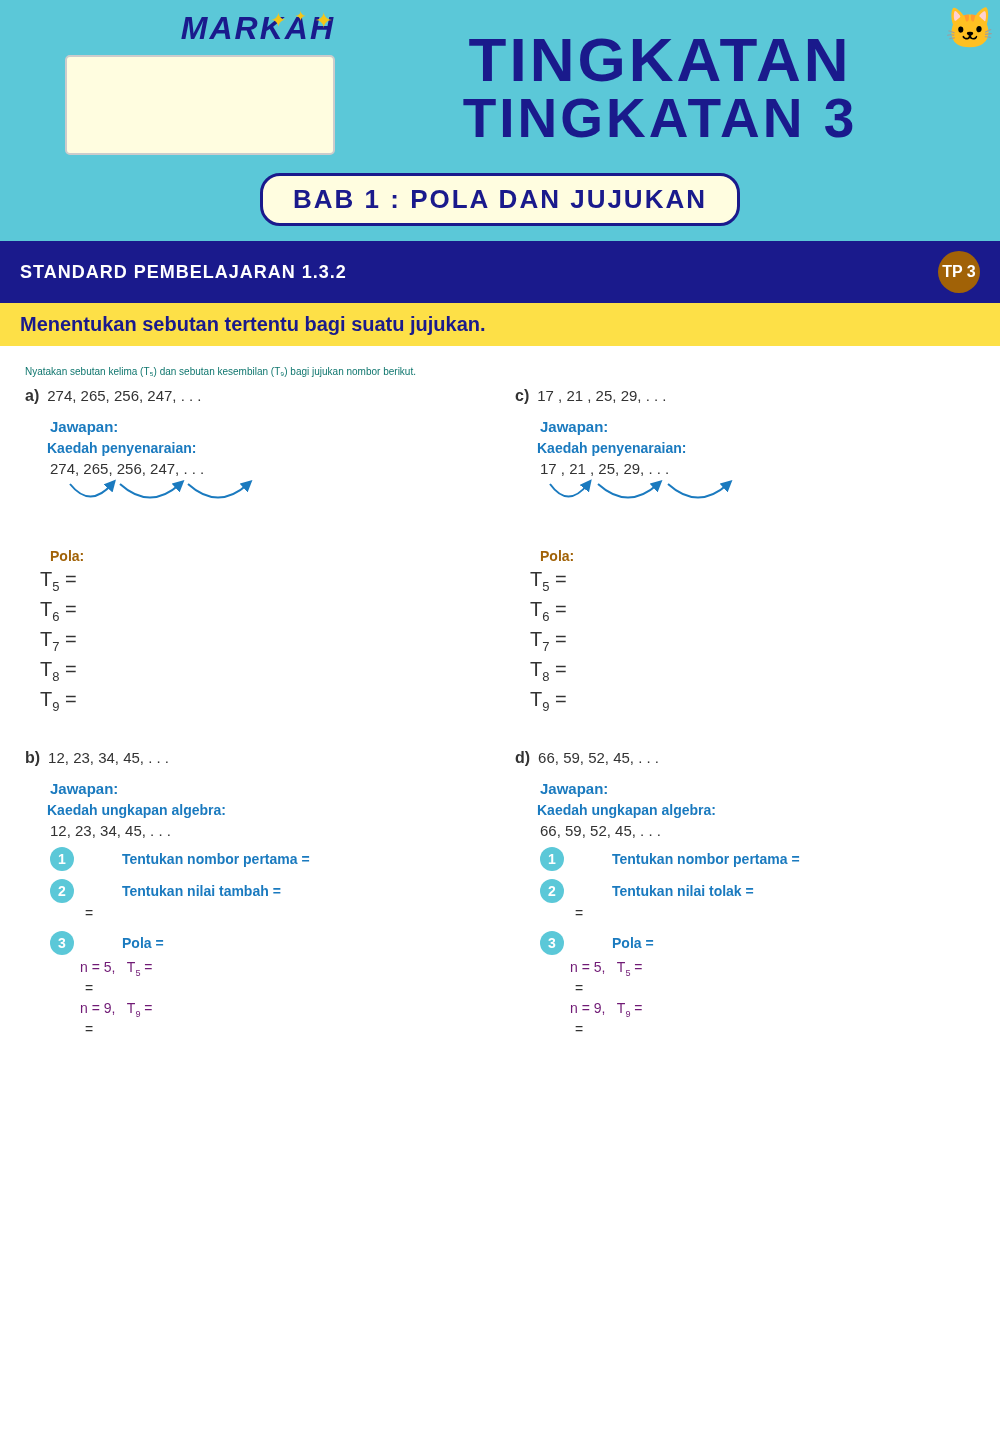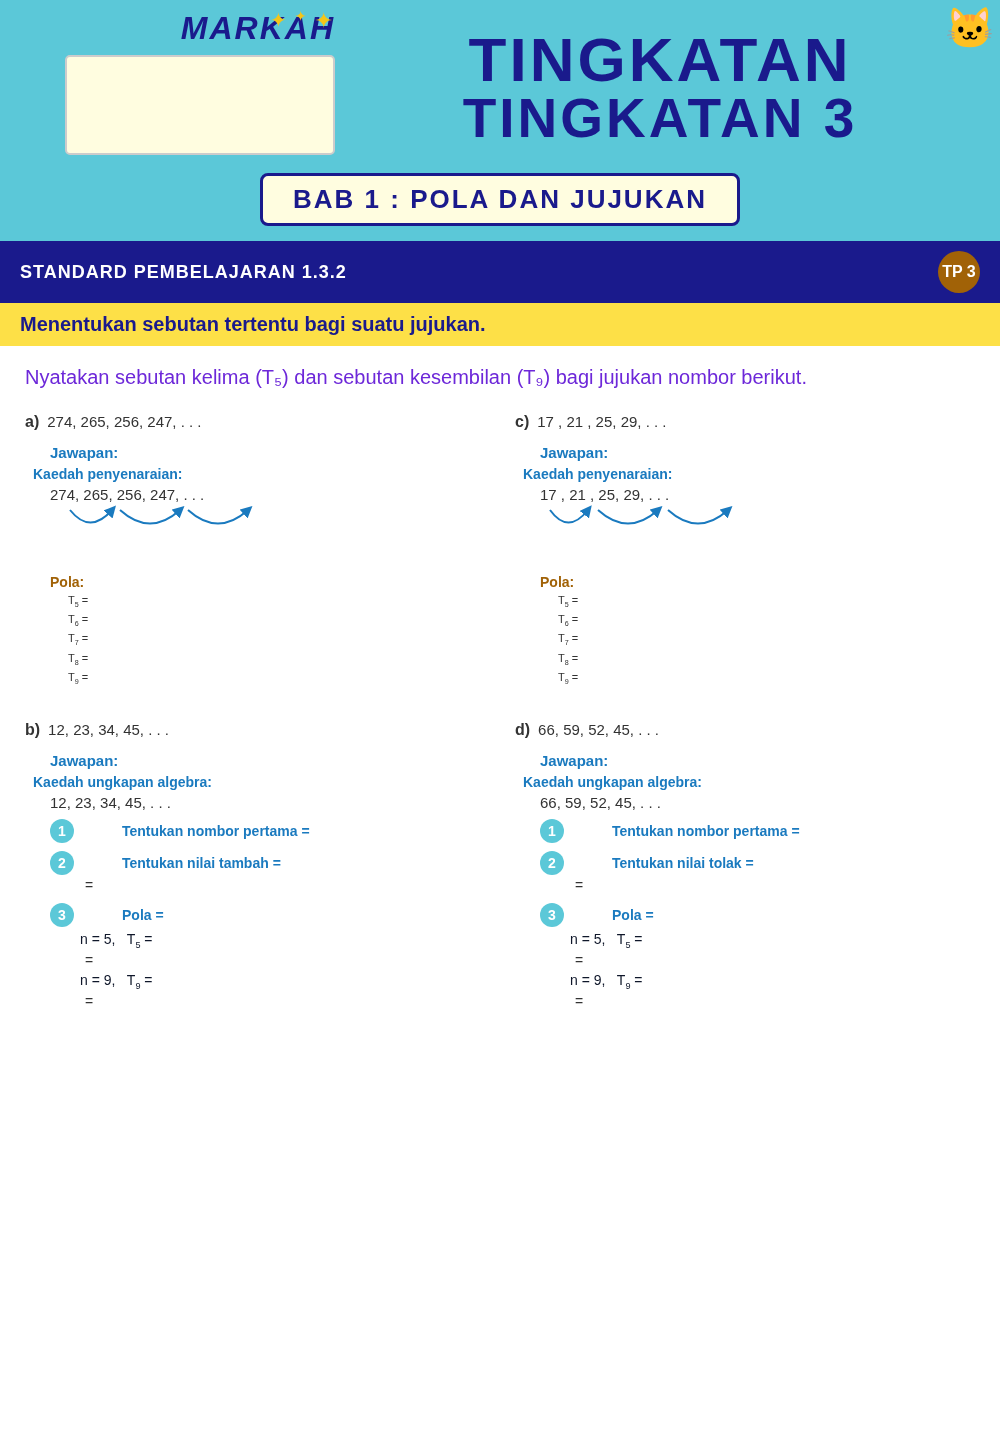--- a/index.html
+++ b/index.html
@@ -71,21 +71,21 @@
       background: #5bc8d8;
       padding: 8px 15px 15px;
       display: flex;
       justify-content: center;
     }
 
     .bab-box {
       background: #fffde0;
       border: 3px solid #1a1a8c;
       padding: 8px 30px;
-      border-radius: 8px;
+      border-radius: 20px;
     }
 
     .bab-title {
       font-size: 26px;
       font-weight: 900;
       color: #1a1a8c;
       font-family: 'Arial Black', Arial, sans-serif;
       text-align: center;
       letter-spacing: 2px;
     }
@@ -133,23 +133,23 @@
     }
 
     
     .main-content {
       background: white;
       padding: 20px 25px;
       min-height: 1100px;
     }
 
     .instruction-text {
-      font-size: 20px;
-      color: #6d28d9;
-      margin-bottom: 24px;
+      font-size: 10px;
+      color: #0f766e;
+      margin-bottom: 10px;
     }
 
     
     .questions-grid {
       display: grid;
       grid-template-columns: 1fr 1fr;
       gap: 0 30px;
     }
 
     .question-block {
@@ -175,44 +175,44 @@
       font-weight: bold;
       margin-top: 8px;
       margin-left: 25px;
     }
 
     .kaedah-label {
       color: #1a7abf;
       font-size: 14px;
       font-weight: bold;
       margin-top: 5px;
-      margin-left: 8px;
+      margin-left: 22px;
     }
 
     .sequence-with-arrows {
       margin-left: 25px;
       font-size: 15px;
       color: #333;
       margin-top: 4px;
       position: relative;
     }
 
     .pola-label {
       color: #a16207;
       font-size: 14px;
       font-weight: bold;
       margin-top: 27px;
       margin-left: 25px;
     }
 
     .t-line {
-      font-size: 11px;
+      font-size: 20px;
       color: #333;
       margin-top: 4px;
-      margin-left: 43px;
+      margin-left: 15px;
     }
 
     
     .numbered-step {
       display: flex;
       align-items: center;
       gap: 8px;
       margin-top: 8px;
       margin-left: 25px;
     }
@@ -240,21 +240,21 @@
 
     .equals-line {
       font-size: 14px;
       color: #333;
       margin-left: 60px;
       margin-top: 2px;
     }
 
     .n-line {
       font-size: 14px;
-      color: #0f172a;
+      color: #701a75;
       margin-left: 55px;
       margin-top: 4px;
     }
 
     .animal-deco {
       position: absolute;
       top: 5px;
       right: 5px;
       font-size: 40px;
     }

